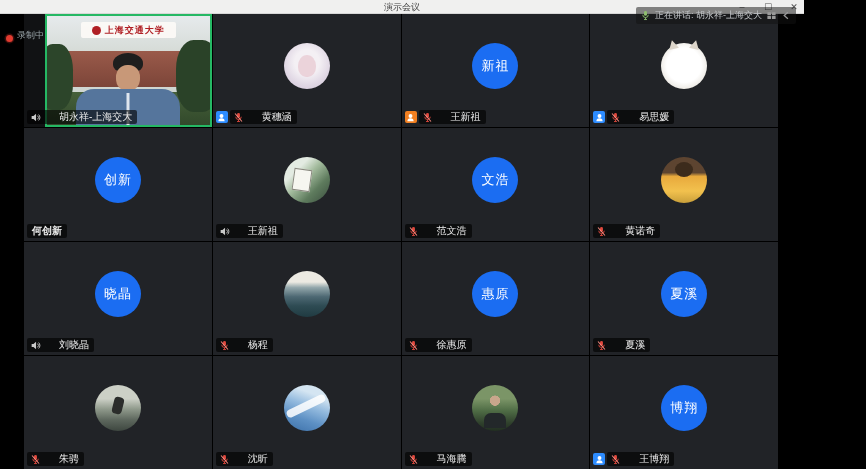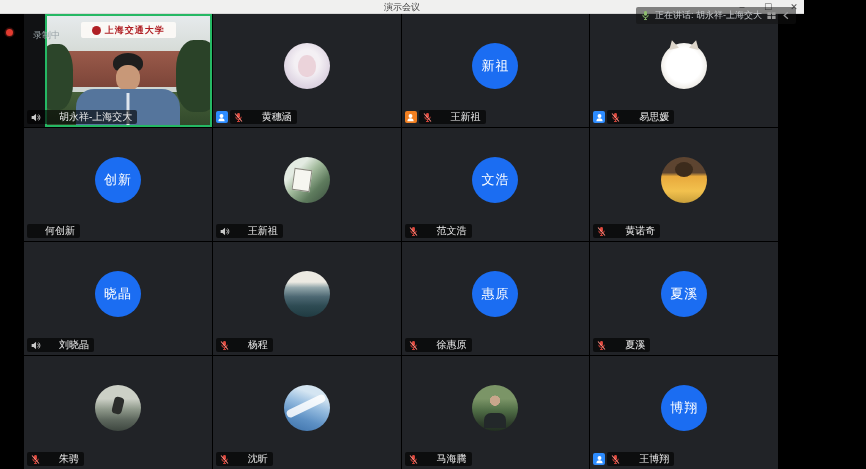--- a/index.html
+++ b/index.html
@@ -46,21 +46,21 @@
       linear-gradient(180deg,#7b9567 0 30%,#4f6c45 56%,#30412d 82%,#222f21 100%);}
   .photo-outdoor::before{content:"";position:absolute;left:50%;bottom:3px;transform:translateX(-50%);
       width:22px;height:15px;border-radius:7px 7px 0 0;background:#23282a;}
   
   .labelbar{position:absolute;left:3px;bottom:3px;display:flex;align-items:center;gap:2px;z-index:4;}
   .badge{width:12px;height:12px;border-radius:2px;display:flex;align-items:center;justify-content:center;}
   .badge-blue{background:#2d8cff;}
   .badge-orange{background:#f28021;}
   .pill{display:inline-flex;align-items:center;gap:18px;background:rgba(0,0,0,.62);
         border-radius:2px;padding:1px 5px 1px 3px;}
-  .pill.noicon{padding-left:18px;}
+  .pill.noicon{padding-left:5px;font-weight:bold;}
   .pname{font-size:10px;color:#ebebeb;white-space:nowrap;line-height:12px;}
   .icon12{width:11px;height:11px;display:block;}
   
   .video{position:absolute;top:0;bottom:0;left:21px;right:0;box-sizing:border-box;
          border:2px solid #25b864;background:#cfd6d2;overflow:hidden;}
   .v-sky{position:absolute;top:0;left:0;right:0;height:40%;background:linear-gradient(#e6eaec,#d2d8d2);}
   .v-building{position:absolute;top:32%;left:0;right:0;height:33%;
       background:linear-gradient(#9a5a4a,#7c4539);}
   .v-grass{position:absolute;bottom:0;left:0;right:0;height:30%;background:linear-gradient(#45603a,#32492b);}
   .v-tree-l{position:absolute;left:-8px;top:26%;width:34px;height:60%;border-radius:40%;background:#2c452a;}
@@ -71,21 +71,21 @@
   .v-banner-text{font-size:9px;font-weight:bold;color:#b01f24;letter-spacing:1px;white-space:nowrap;}
   .p-hair{position:absolute;left:50%;bottom:52px;transform:translateX(-50%);width:30px;height:20px;
       border-radius:50% 50% 42% 42%;background:#1e1e1e;z-index:3;}
   .p-face{position:absolute;left:50%;bottom:34px;transform:translateX(-50%);width:24px;height:26px;
       border-radius:46%;background:#c89878;z-index:3;}
   .p-torso{position:absolute;left:50%;bottom:-2px;transform:translateX(-50%);width:104px;height:38px;
       border-radius:18px 18px 0 0;background:#55759c;z-index:3;}
   .p-torso::after{content:"";position:absolute;left:50%;top:4px;bottom:0;width:3px;background:#dfe6ee;
       transform:translateX(-50%);}
   
-  .rec{position:absolute;top:29px;left:6px;display:flex;align-items:flex-start;gap:20px;z-index:6;}
+  .rec{position:absolute;top:29px;left:6px;display:flex;align-items:flex-end;gap:4px;z-index:6;}
   .rec-dot{width:7px;height:7px;border-radius:50%;background:#e23b30;box-shadow:0 0 0 1.5px rgba(226,59,48,.25);}
   .rec-text{font-size:9px;color:#97a1a6;}
   .speaking{position:absolute;top:7px;right:8px;display:flex;align-items:center;gap:4px;z-index:6;
       background:rgba(18,18,18,.5);padding:2px 4px;border-radius:2px;}
   .speaking-text{font-size:9px;color:#c3c6c9;white-space:nowrap;}
 </style>
 </head>
 <body>
 
 <div class="app">

